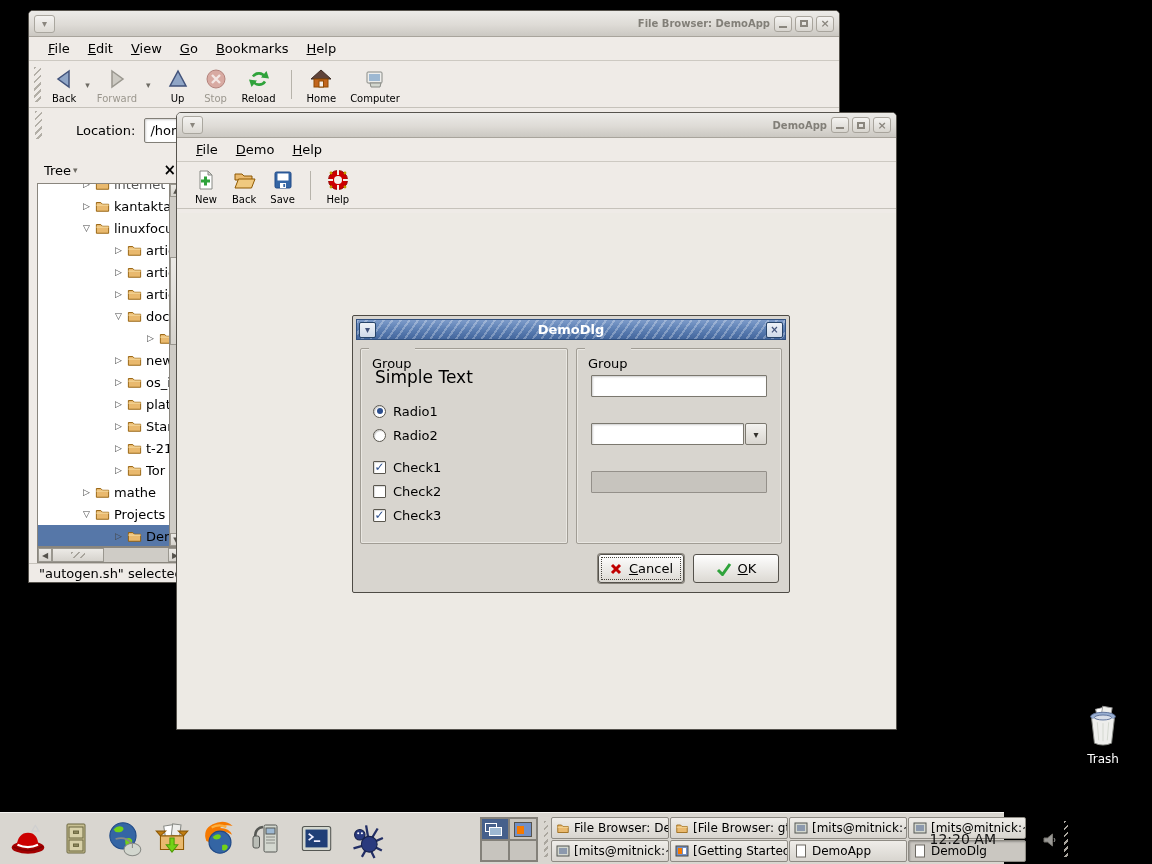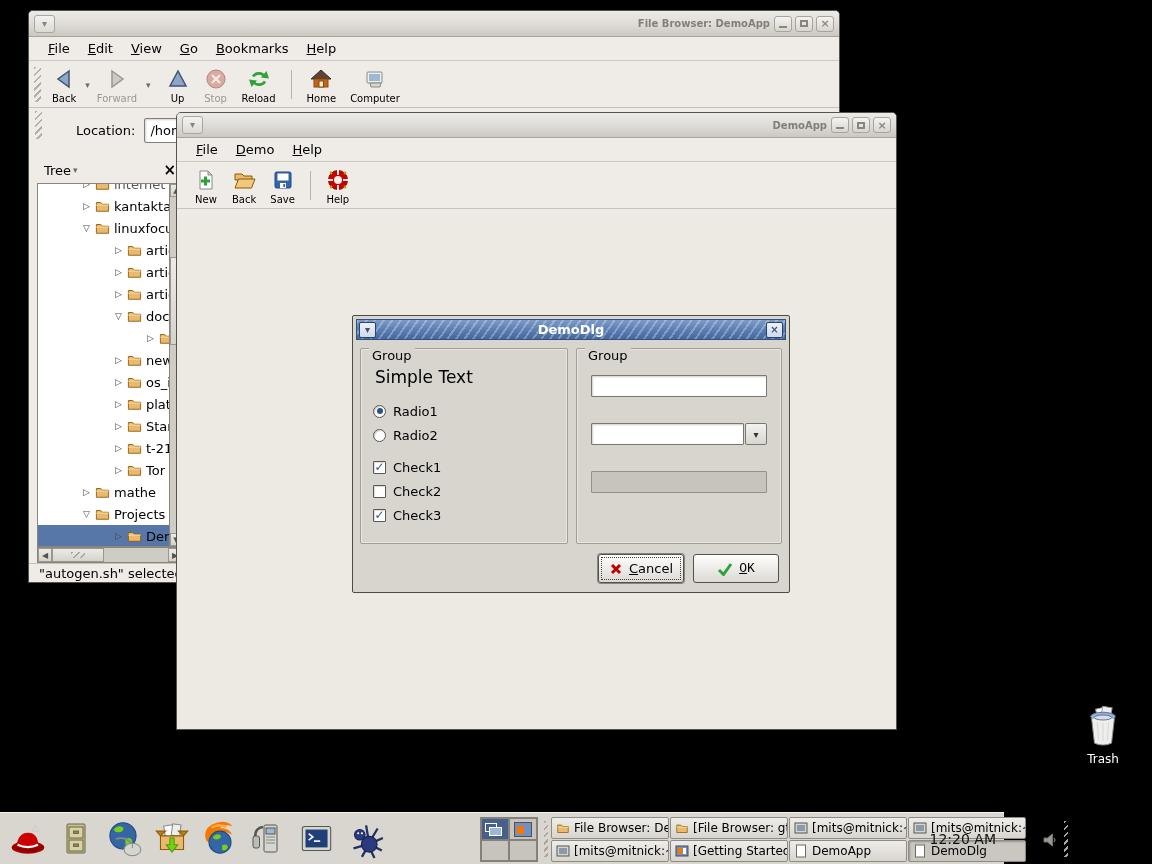--- a/index.html
+++ b/index.html
@@ -83,21 +83,21 @@
            background:linear-gradient(180deg,#7d9bc9 0%,#5e81b5 45%,#43669d 100%);
            border:1px solid #30507f; position:relative; overflow:hidden; }
   .dtbar::before { content:""; position:absolute; inset:0;
            background:repeating-linear-gradient(125deg,rgba(255,255,255,.28) 0 2px,transparent 2px 7px); }
   .dtbar .ttl { flex:1; text-align:center; color:#fff; font-weight:bold; font-size:13px; z-index:1; }
   .dbtn { width:17px; height:16px; border:1px solid #274469; border-radius:2px; z-index:1;
           background:linear-gradient(#eef2f8,#cfd9e8); display:flex; align-items:center; justify-content:center;
           color:#3a5franchise; color:#41527a; font-size:10px; font-weight:bold; line-height:1; }
   .dbody { position:relative; height:250px; background:#d8d5cf; }
   .fs { position:absolute; border:1px solid #a19d95; border-radius:2px; box-shadow:inset 0 0 0 1px #e9e7e2; }
-  .fs .legend { position:absolute; top:-9px; left:8px; background:#d8d5cf; padding:8px 3px; font-size:13px; }
+  .fs .legend { position:absolute; top:-9px; left:8px; background:#d8d5cf; padding:16px 3px; font-size:13px; }
   .lbl { position:absolute; font-size:17px; }
   .ctlrow { position:absolute; height:20px; display:flex; align-items:center; gap:7px; font-size:13px; }
   .radio { width:13px; height:13px; border:1px solid #5a574f; border-radius:50%; background:#fff;
            display:flex; align-items:center; justify-content:center; box-shadow:inset 1px 1px 1px rgba(0,0,0,.2); }
   .radio .dot { width:6px; height:6px; border-radius:50%; background:#2d4f8e; }
   .cb { width:13px; height:13px; border:1px solid #5a574f; background:#fff; border-radius:1px;
         display:flex; align-items:center; justify-content:center; font-size:12px; font-weight:bold; color:#2d4f8e;
         line-height:1; box-shadow:inset 1px 1px 1px rgba(0,0,0,.15); }
   .dinput { position:absolute; height:22px; background:#fff; border:1px solid #7b786f; border-radius:1px;
             box-shadow:inset 1px 1px 2px rgba(0,0,0,.2); font:13px "DejaVu Sans",sans-serif; padding:0 4px; }
@@ -652,21 +652,21 @@
       </div>
       <input class="dinput off" style="left: 14px; top: 122px; width: 176px;" disabled="" value="">
     </div>
 
     <div class="pbtn focus" style="left:242px; top:214px;">
       <svg width="14" height="14">
           <use href="#sym-xred"></use>
         </svg>
       <span><span class="accel">C</span><span>ancel</span></span>
     </div>
-    <div class="pbtn" style="left:337px; top:214px;font-family:Liberation Mono, monospace;">
+    <div class="pbtn" style="left:337px; top:214px;">
       <svg width="16" height="14">
           <use href="#sym-checkgreen"></use>
         </svg>
       <span><span class="accel">O</span><span>K</span></span>
     </div>
   </div>
 </div>
 
 <div id="trash">
   <svg width="38" height="44">

